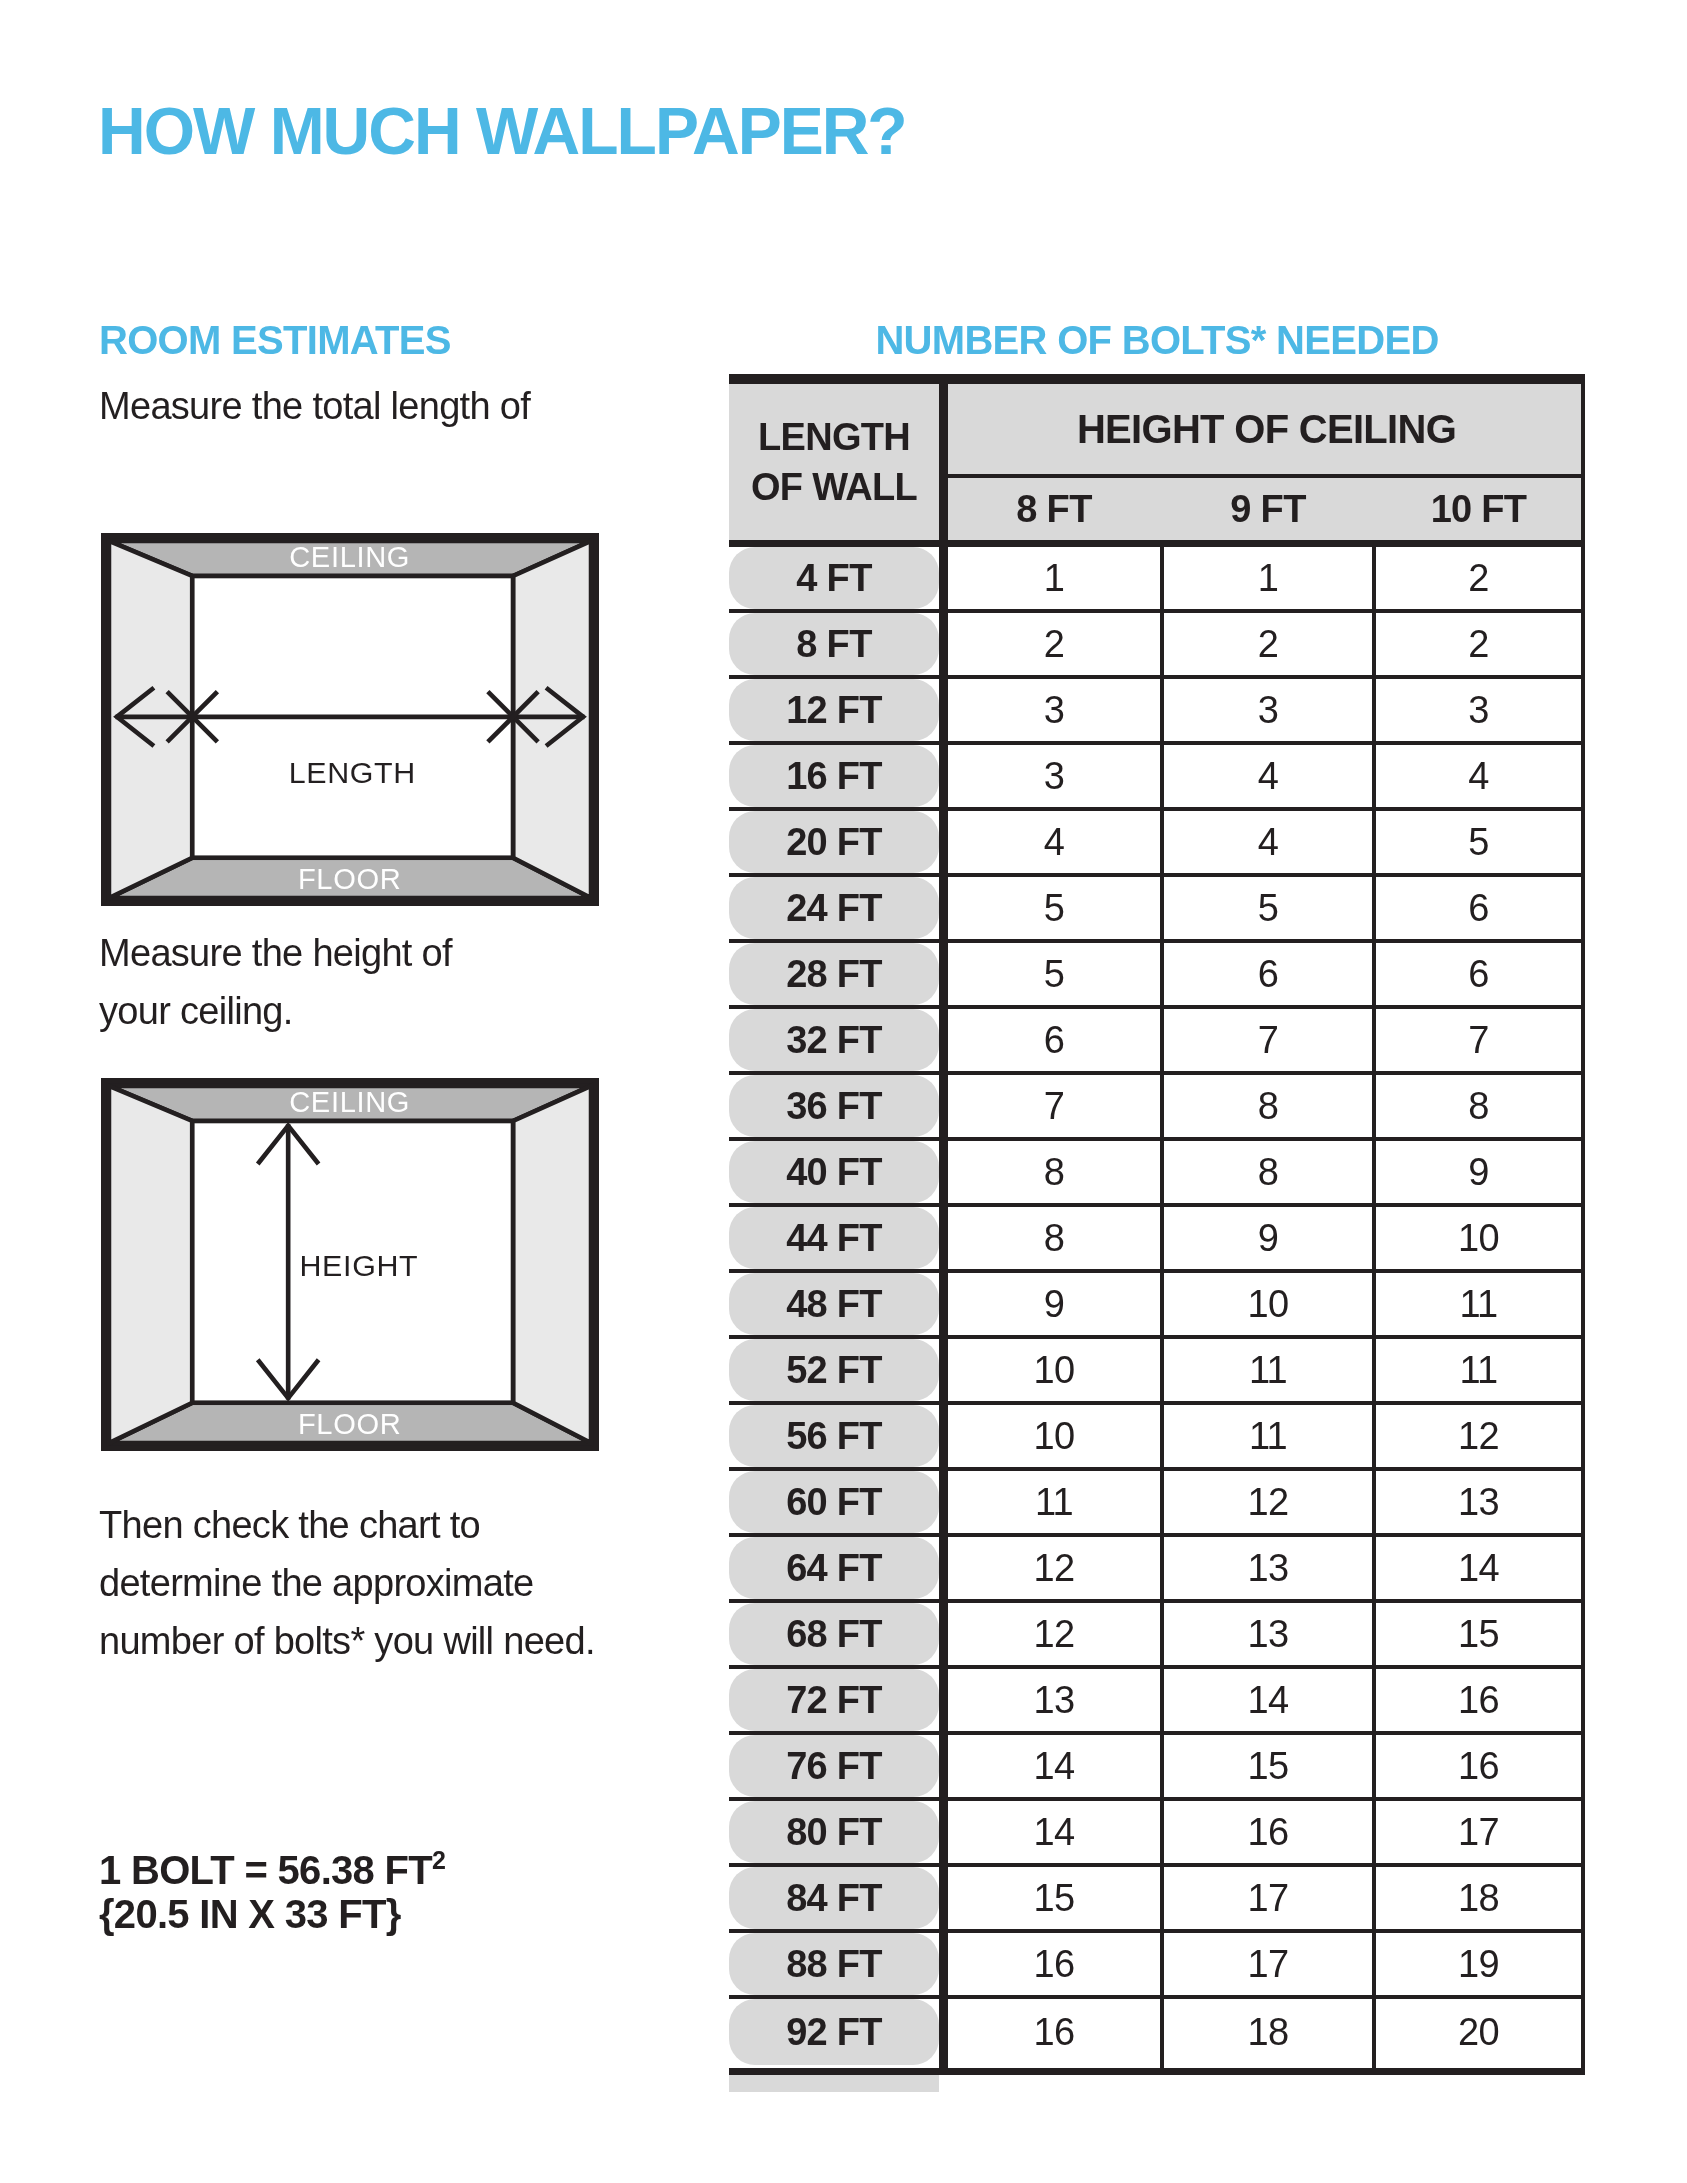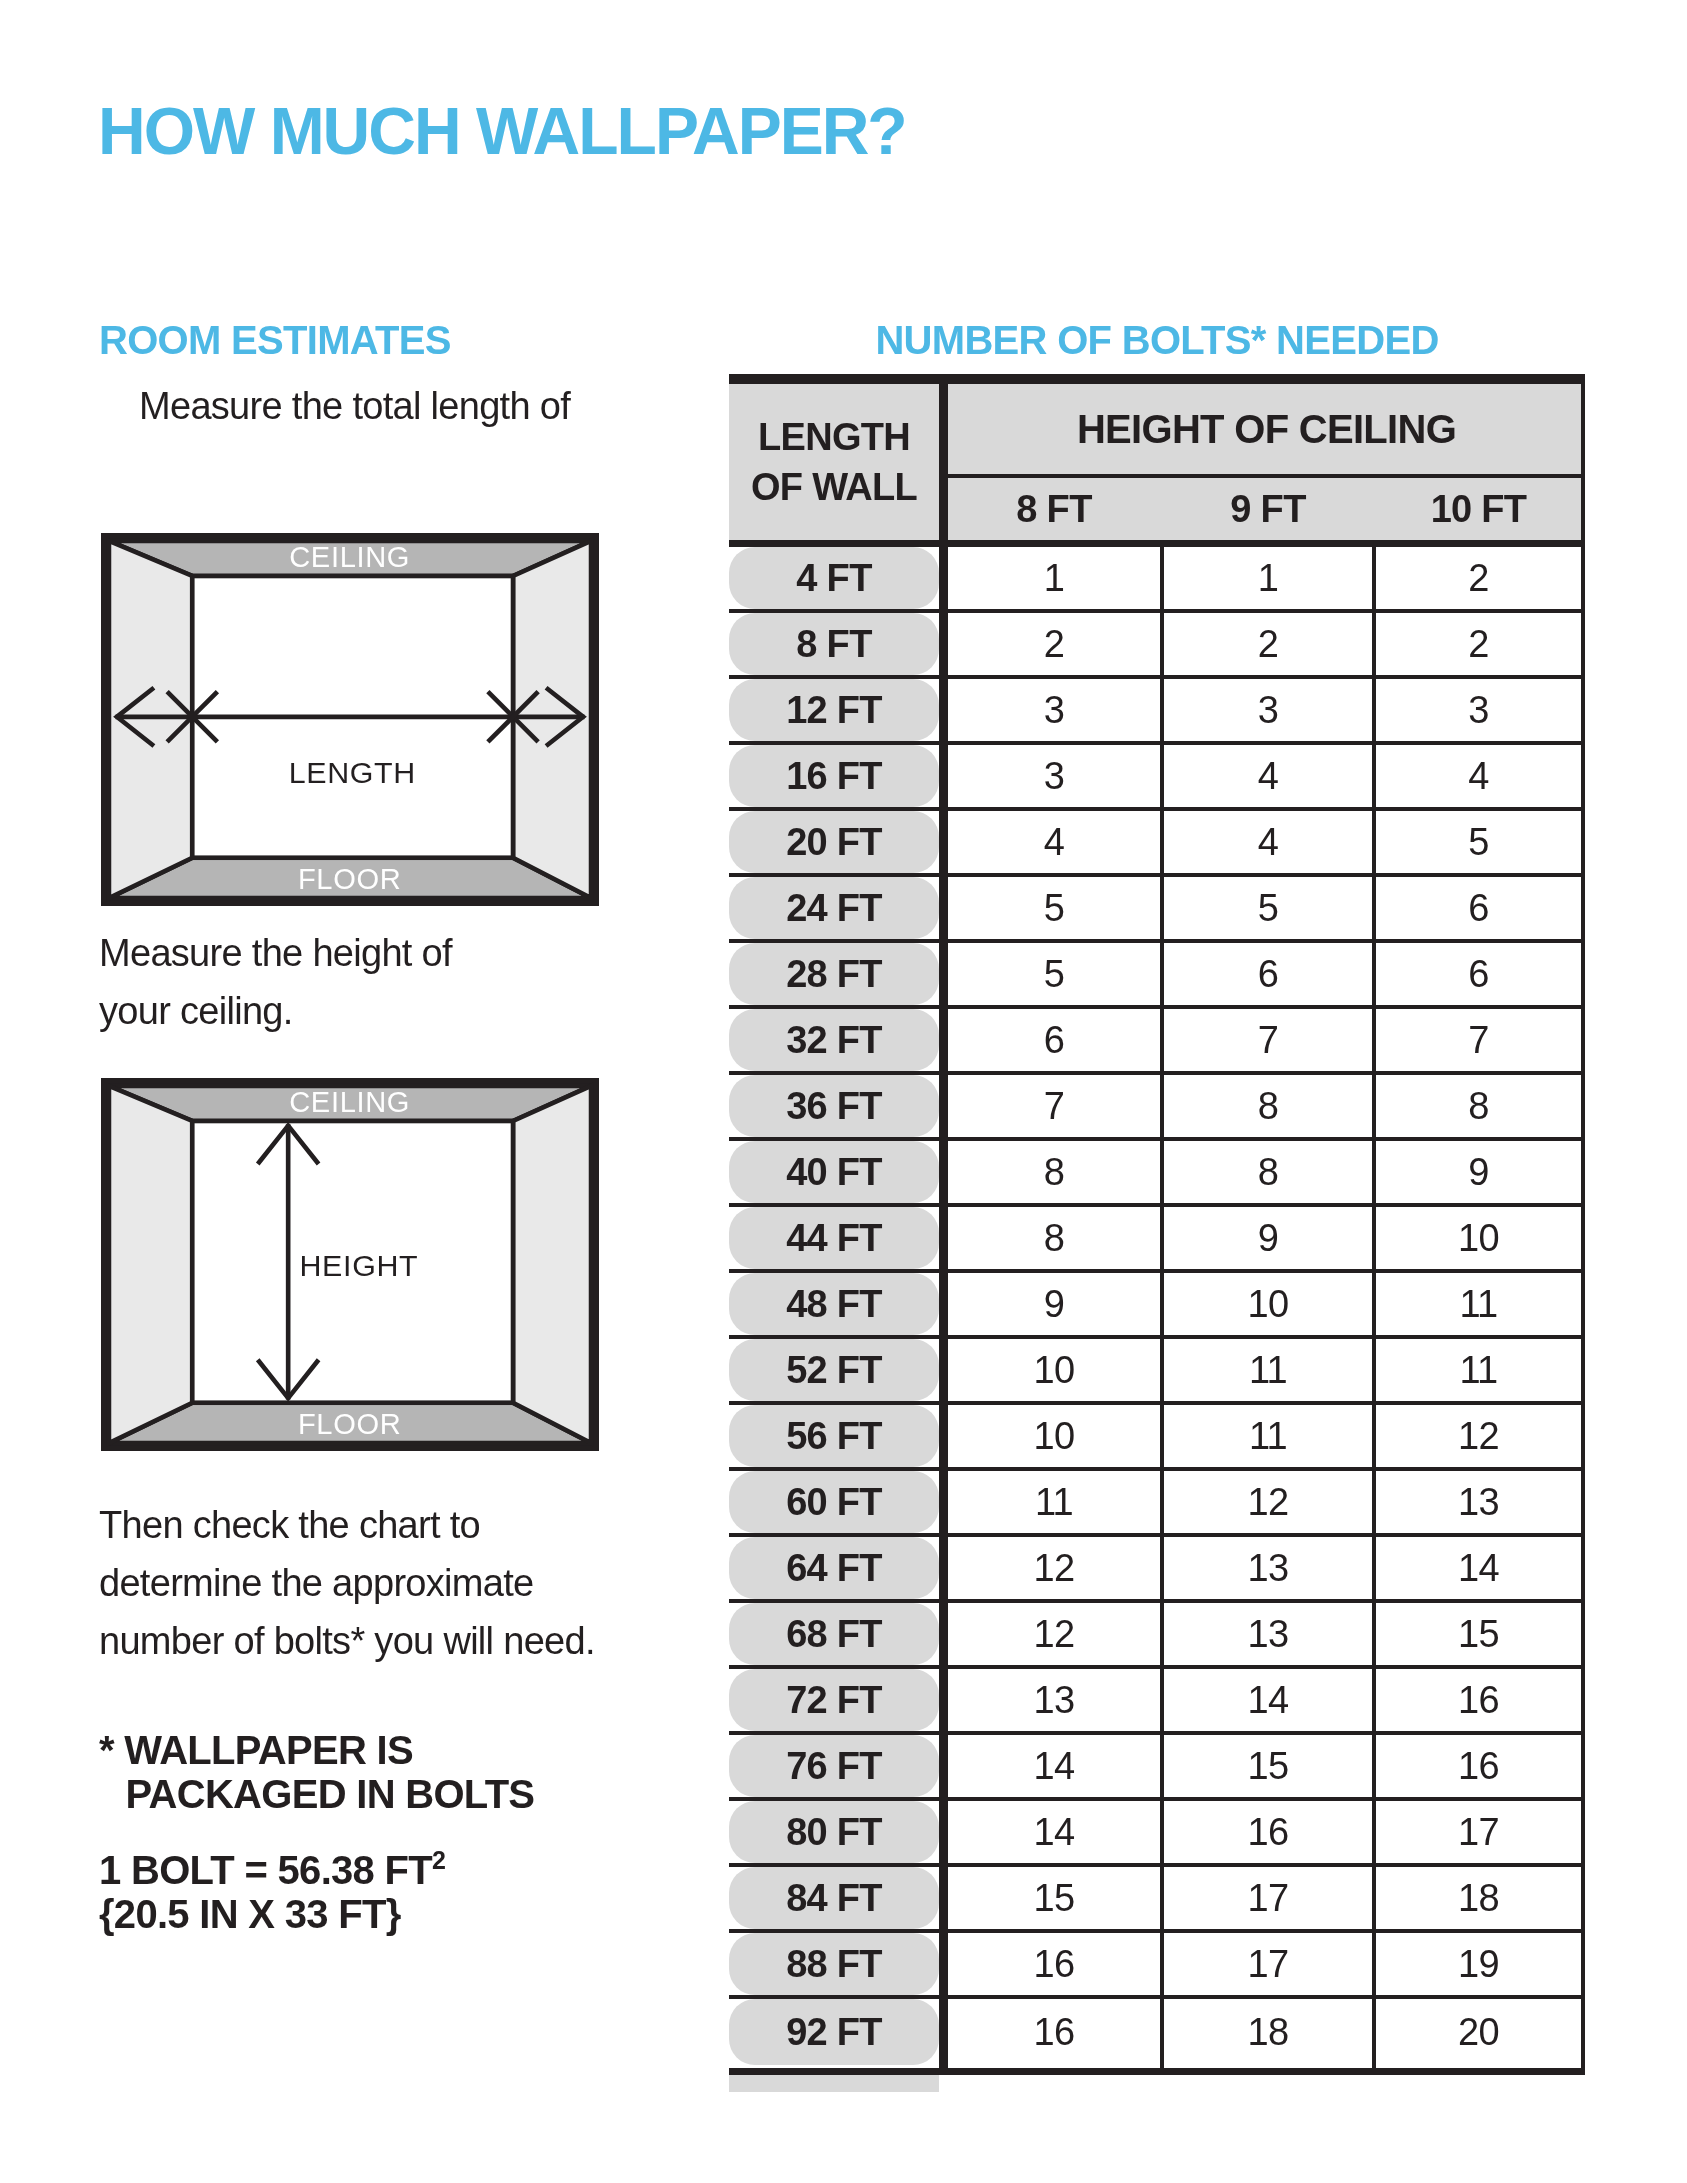--- a/index.html
+++ b/index.html
@@ -9,21 +9,21 @@
   .h1{position:absolute;left:98px;top:93px;font-size:66px;font-weight:bold;
       color:#4DB8E5;letter-spacing:-2px;white-space:nowrap;}
 
   .sec-h{position:absolute;font-size:40px;font-weight:bold;color:#4DB8E5;
          letter-spacing:-0.7px;white-space:nowrap;}
   .sec-h.left-col{left:99px;top:318px;}
   .sec-h.table-col{left:729px;top:318px;width:856px;text-align:center;}
 
   .para{position:absolute;left:99px;font-size:38px;line-height:58px;letter-spacing:-0.7px;}
   .para div{white-space:nowrap;}
-  #para1{top:377px;margin-left:40px;}
+  #para1{top:377px;}
   #para2{top:924px;}
   #para3{top:1486px;margin-top:10px;}
 
   .footnote{position:absolute;left:99px;top:1728px;font-size:40px;font-weight:bold;
             line-height:44px;letter-spacing:-0.7px;}
   .footnote .indent{padding-left:26.5px;}
   .boltspec{position:absolute;left:99px;top:1838px;font-size:40px;font-weight:bold;
             line-height:44px;letter-spacing:-0.7px;}
   .boltspec .sup{font-size:25px;vertical-align:14.6px;}
 
@@ -120,24 +120,20 @@
     <text x="376" y="538" text-anchor="middle" font-size="44" fill="#ffffff" letter-spacing="1">FLOOR</text>
     <text x="390" y="300" text-anchor="middle" font-size="46" fill="#231F20" letter-spacing="1">HEIGHT</text>
   </svg>
 
   <div class="para" id="para3">
     <div>Then check the chart to</div>
     <div>determine the approximate</div>
     <div>number of bolts* you will need.</div>
   </div>
 
-  <div class="footnote">
-    <div>* WALLPAPER IS</div>
-    <div class="indent">PACKAGED IN BOLTS</div>
-  </div>
 
   <div class="boltspec">
     <div><span>1 BOLT = 56.38 FT</span><span class="sup">2</span></div>
     <div>{20.5 IN X 33 FT}</div>
   </div>
 
   <div class="sec-h table-col">NUMBER OF BOLTS* NEEDED</div>
 
   <div class="twrap">
     <div class="bar topbar"></div>

